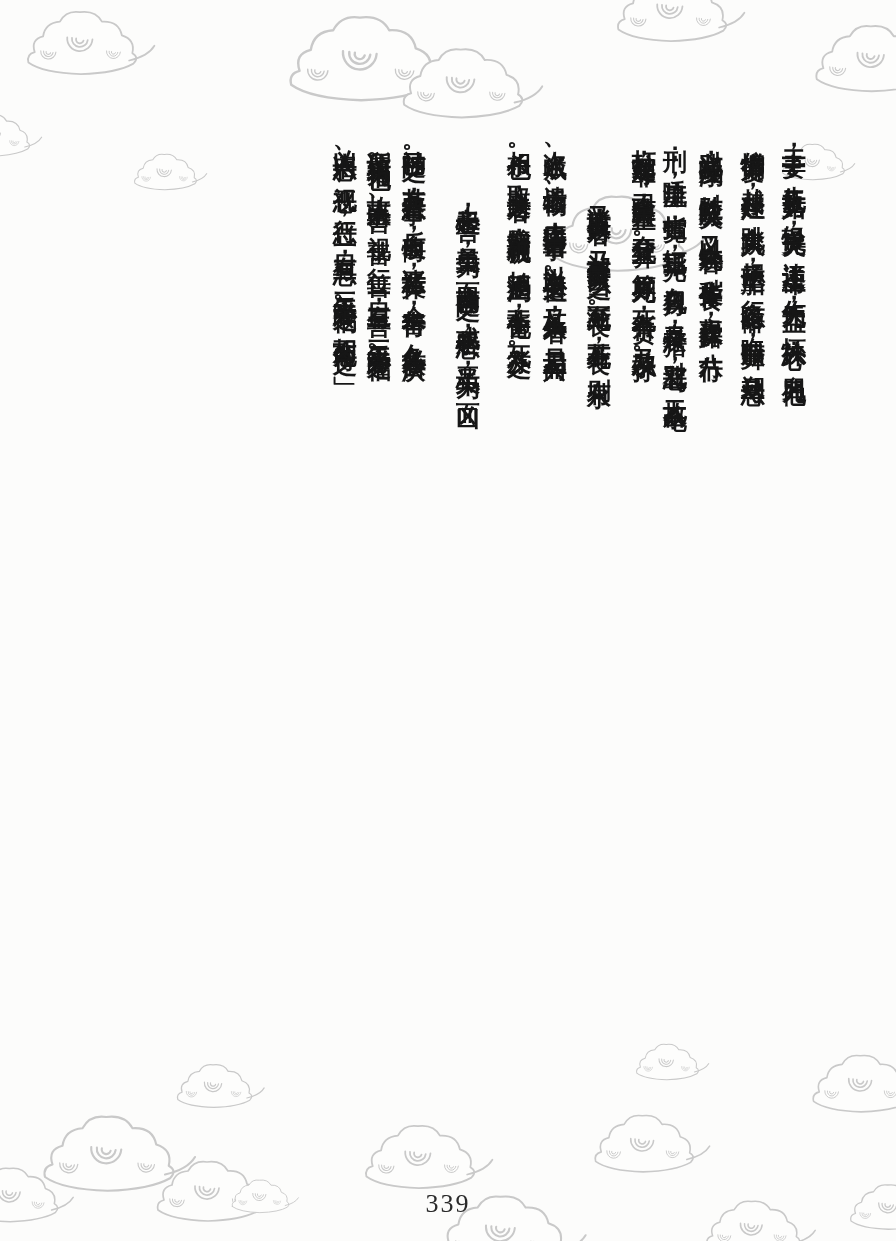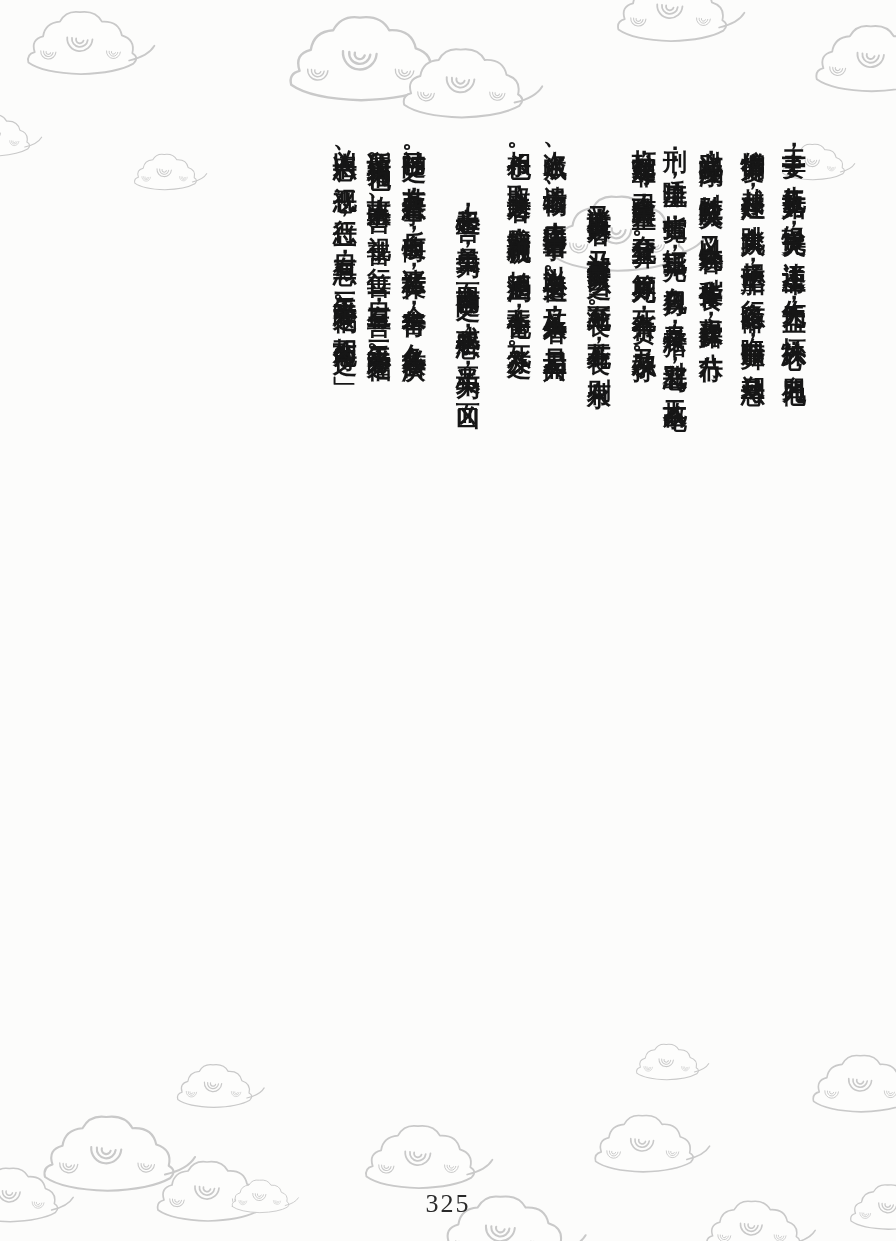--- a/index.html
+++ b/index.html
@@ -81,14 +81,14 @@
 
   <div class="col" style="left:583px;top:186px">又诸横取人财者，乃计其妻子家口以当之，渐至死丧。若不死丧，则有水</div>
   <div class="col" style="left:539px;top:131px">火盗贼、遗亡器物、疾病口舌诸事，以当妄取之值。又枉杀人者，是易刀兵而</div>
   <div class="col" style="left:503px;top:131px">相杀也。取非义之财者，譬如漏脯救饥，鸩酒止渴；非不暂饱，死亦及之。</div>
 
   <div class="col" style="left:452px;top:186px">夫心起于善，善虽未为，而吉神已随之；或心起于恶，恶虽未为，而凶</div>
   <div class="col" style="left:398px;top:131px">神已随之。其有曾行恶事，后自改悔，诸恶莫作，众善奉行，久久必获吉庆；</div>
   <div class="col" style="left:363px;top:131px">所谓转祸为福也。故吉人语善、视善、行善，一日有三善，三年天必降之福。</div>
   <div class="col" style="left:329px;top:131px">凶人语恶、视恶、行恶，一日有三恶，三年天必降之祸。胡不勉而行之？」</div>
 
-  <div class="pageno">325</div>
+  <div class="pageno">339</div>
 </div>
 
 </body></html>

